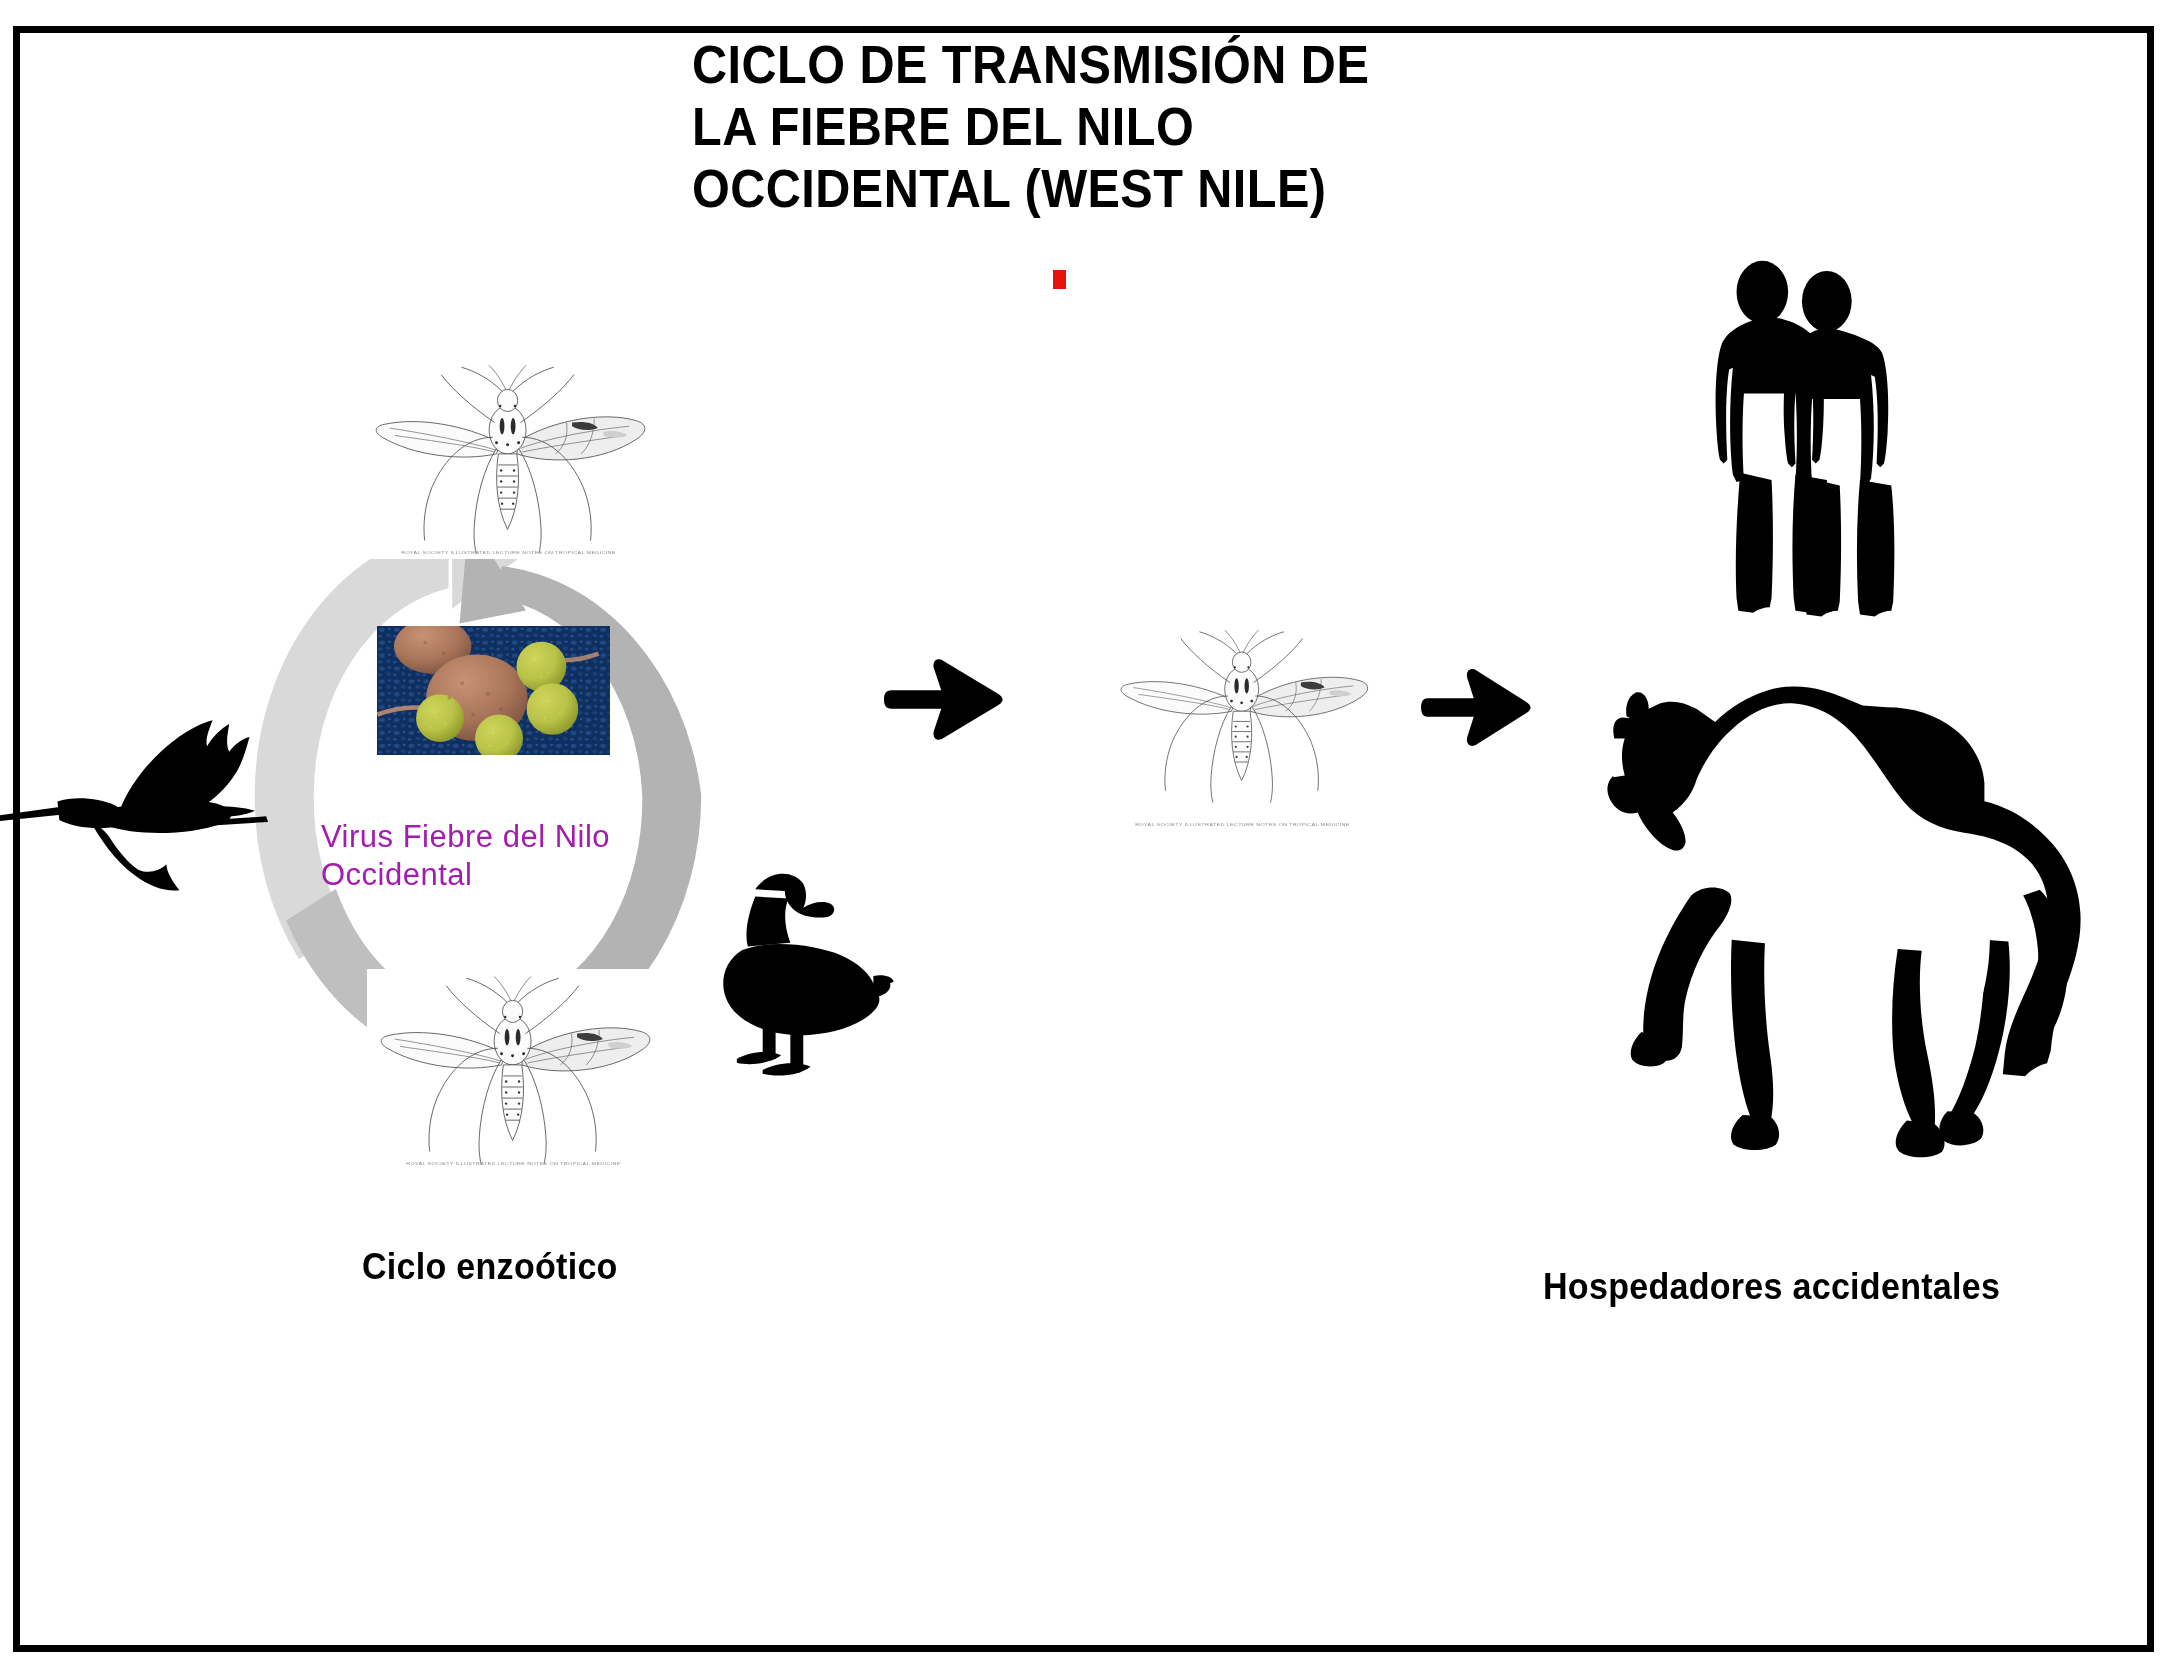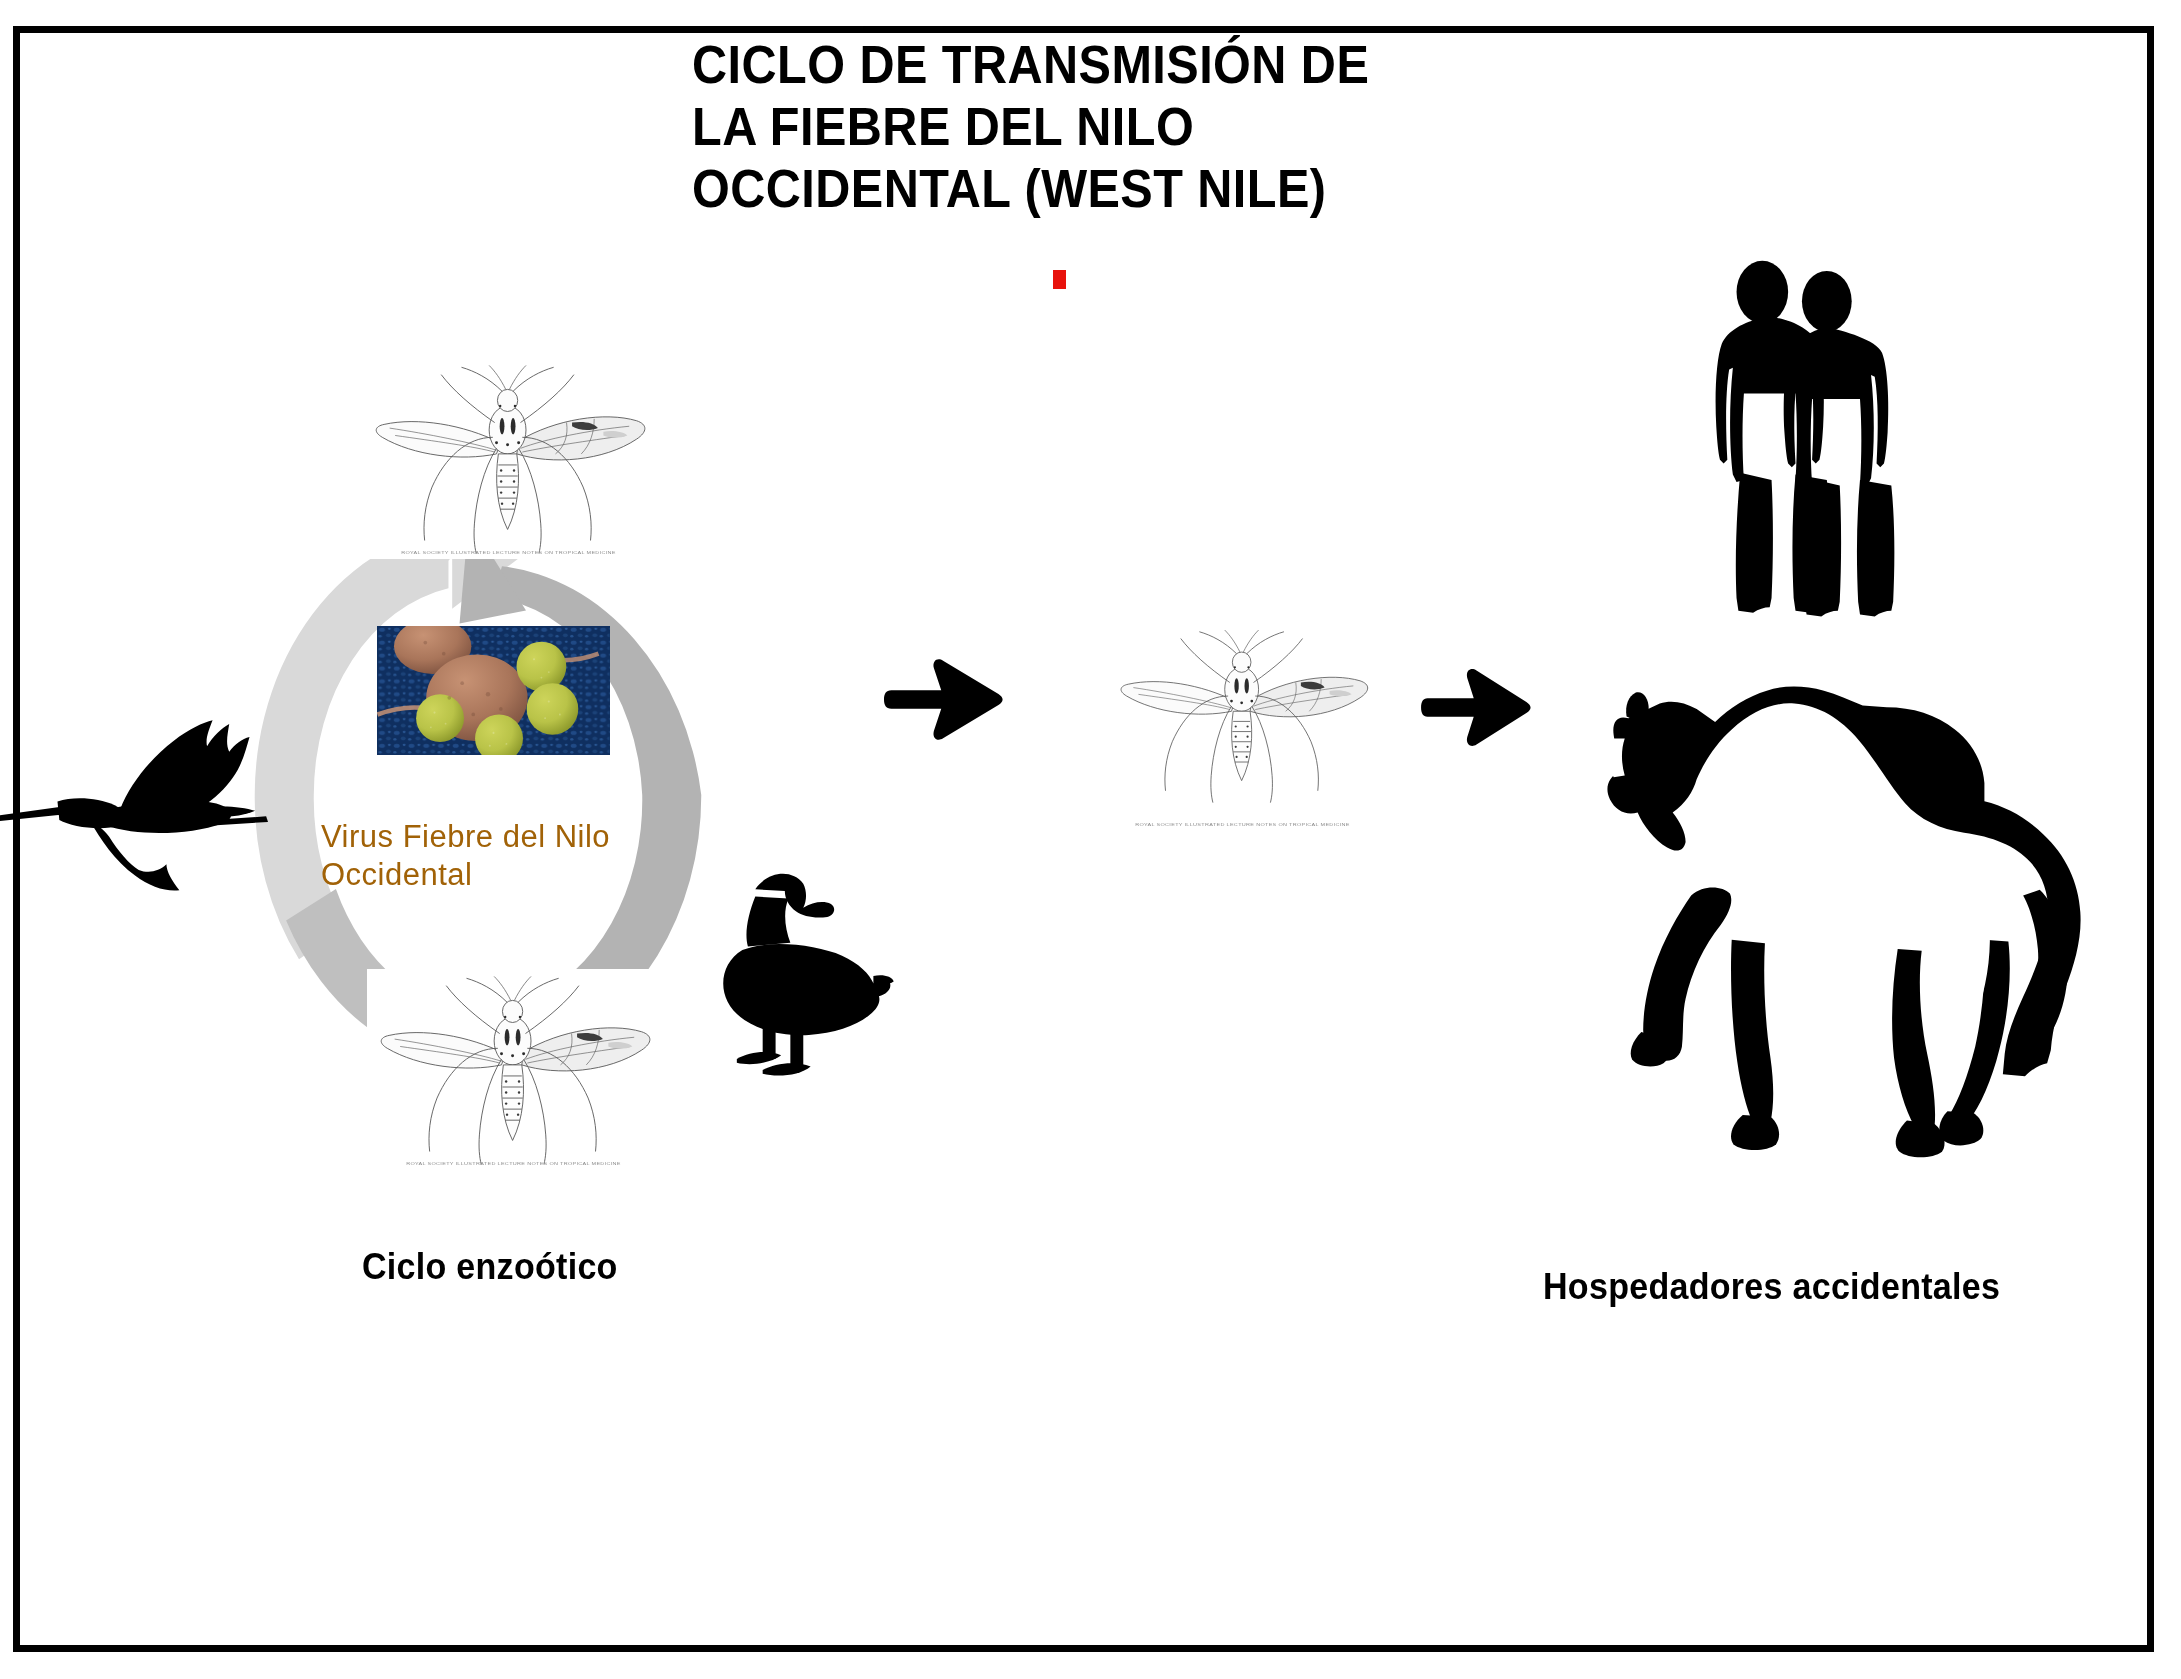--- a/index.html
+++ b/index.html
@@ -20,21 +20,21 @@
   
   #cycle{position:absolute;left:238px;top:509px;width:480px;height:572px;}
   #cycle svg{width:100%;height:100%;overflow:visible;}
 
   
   #virus-img{position:absolute;left:377px;top:626px;width:233px;height:129px;
              background:#0d2f5e;overflow:hidden;box-shadow:0 0 0 0 #000;}
   #virus-img svg{display:block;width:233px;height:129px;}
 
   #virus-label{position:absolute;left:321px;top:818px;width:434px;
-               font-size:31px;line-height:1.22;color:#a16207;white-space:pre-line;letter-spacing:0.5px;}
+               font-size:31px;line-height:1.22;color:#a21caf;white-space:pre-line;letter-spacing:0.5px;}
 
   
   .mosquito{position:absolute;background:#fff;}
   #mosquito-top{left:362px;top:358px;width:293px;height:201px;}
   #mosquito-bottom{left:367px;top:969px;width:293px;height:201px;}
   #mosquito-mid{left:1108px;top:600px;width:269px;height:231px;}
   .mosquito svg{display:block;width:100%;height:100%;}
   .mos-caption{position:absolute;left:0;right:0;bottom:3.7px;text-align:center;
                font-size:5.5px;color:#8d8d8d;letter-spacing:0.3px;transform:scaleY(.8);}
 

